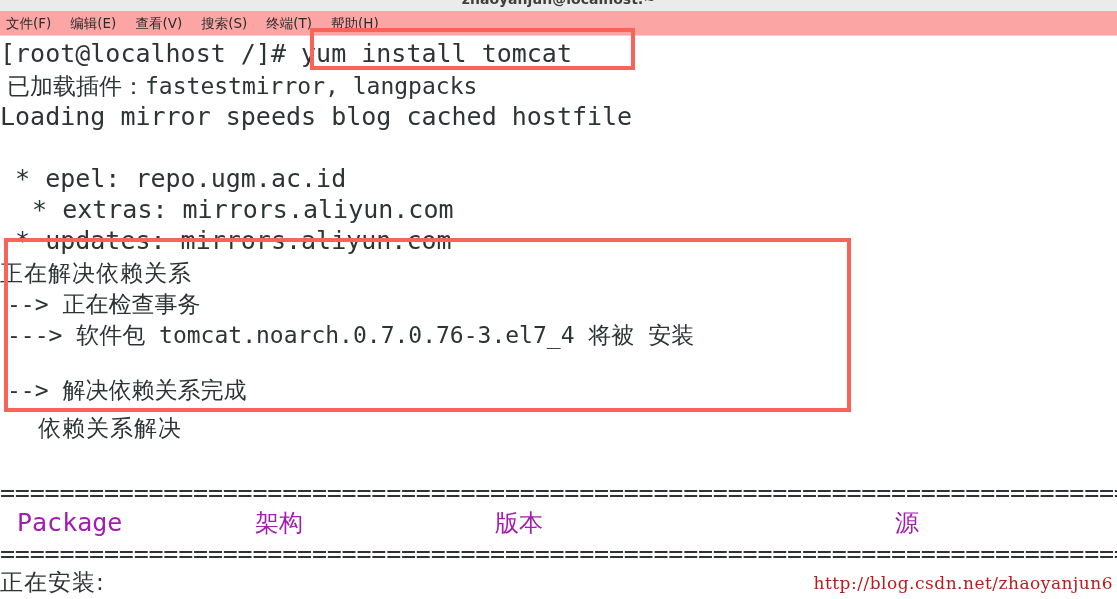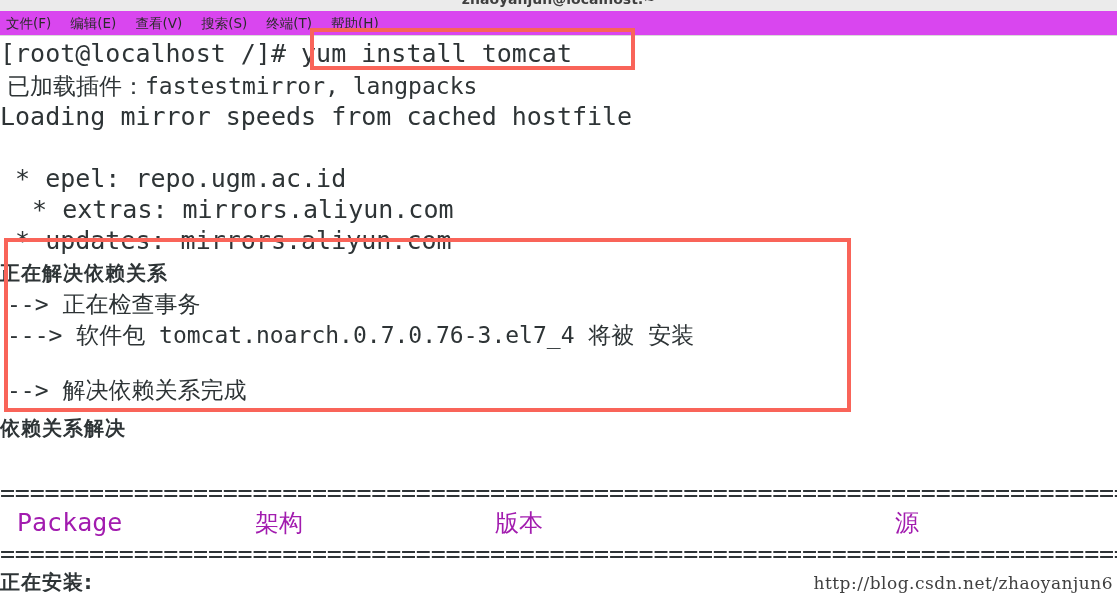--- a/index.html
+++ b/index.html
@@ -44,21 +44,21 @@
     white-space: nowrap;
   }
 
   
   .menubar {
     position: absolute;
     left: 0;
     top: 11px;
     width: 1117px;
     height: 25px;
-    background: #d946ef;
+    background: #fca5a5;
     border-bottom: 1px solid #d9d9d9;
     box-sizing: border-box;
     display: flex;
     align-items: center;
     padding-left: 6px;
   }
   .menu-item {
     font-family: "DejaVu Sans", sans-serif;
     font-size: 13.5px;
     color: #2b2b2b;
@@ -82,23 +82,22 @@
     left: 0;
     font-family: "DejaVu Sans Mono", monospace;
     font-size: 25px;
     line-height: 31px;
     color: #2e3436;
     white-space: pre;
     letter-spacing: 0px;
   }
   .tline.cjk {
     font-family: "DejaVu Sans", sans-serif;
-    font-size: 20px;
+    font-size: 23px;
     letter-spacing: 1px;
-    font-weight: bold;
   }
   .tline.mixed {
     font-family: "DejaVu Sans Mono", monospace;
     font-size: 23px;
     padding-left: 7px;
   }
   .sep {
     position: absolute;
     left: 0;
     width: 1130px;
@@ -152,21 +151,21 @@
     height: 174px;
   }
 
   
   .watermark {
     position: absolute;
     right: 4px;
     bottom: 6px;
     font-family: "DejaVu Serif", serif;
     font-size: 17px;
-    color: #404040;
+    color: #b91c1c;
     white-space: nowrap;
     letter-spacing: 0.5px;
   }
 </style>
 </head>
 <body>
 
 <div id="app">
 
   <div class="titlebar">
@@ -181,38 +180,38 @@
     <div class="menu-item">终端(T)</div>
     <div class="menu-item">帮助(H)</div>
   </div>
 
   <div class="terminal">
 
     <div class="tline" style="top:2px;">[root@localhost /]# yum install tomcat</div>
 
     <div class="tline mixed" style="top:35px;">已加载插件：fastestmirror, langpacks</div>
 
-    <div class="tline" style="top:65px;">Loading mirror speeds from cached hostfile</div>
+    <div class="tline" style="top:65px;">Loading mirror speeds blog cached hostfile</div>
 
 
     <div class="tline" style="top:127px;"> * epel: repo.ugm.ac.id</div>
 
     <div class="tline" style="top:158px;padding-left:17px;"> * extras: mirrors.aliyun.com</div>
 
     <div class="tline" style="top:189px;"> * updates: mirrors.aliyun.com</div>
 
     <div class="tline cjk" style="top:222px;">正在解决依赖关系</div>
 
     <div class="tline mixed" style="top:253px;">--&gt; 正在检查事务</div>
 
     <div class="tline mixed" style="top:284px;">---&gt; 软件包 tomcat.noarch.0.7.0.76-3.el7_4 将被 安装</div>
 
     <div class="tline mixed" style="top:315px;margin-top:24px;">--&gt; 解决依赖关系完成</div>
 
-    <div class="tline cjk" style="top:377px;">依赖关系解决</div>
+    <div class="tline cjk" style="top:377px;padding-left:38px;">依赖关系解决</div>
 
     <div class="sep" style="top:441px;">================================================================================</div>
 
     <div class="thead" style="top:471px;">
       <div class="thcell" style="left:17px;">Package</div>
       <div class="thcell cjk" style="left:255px;">架构</div>
       <div class="thcell cjk" style="left:495px;">版本</div>
       <div class="thcell cjk" style="left:895px;">源</div>
     </div>
 

